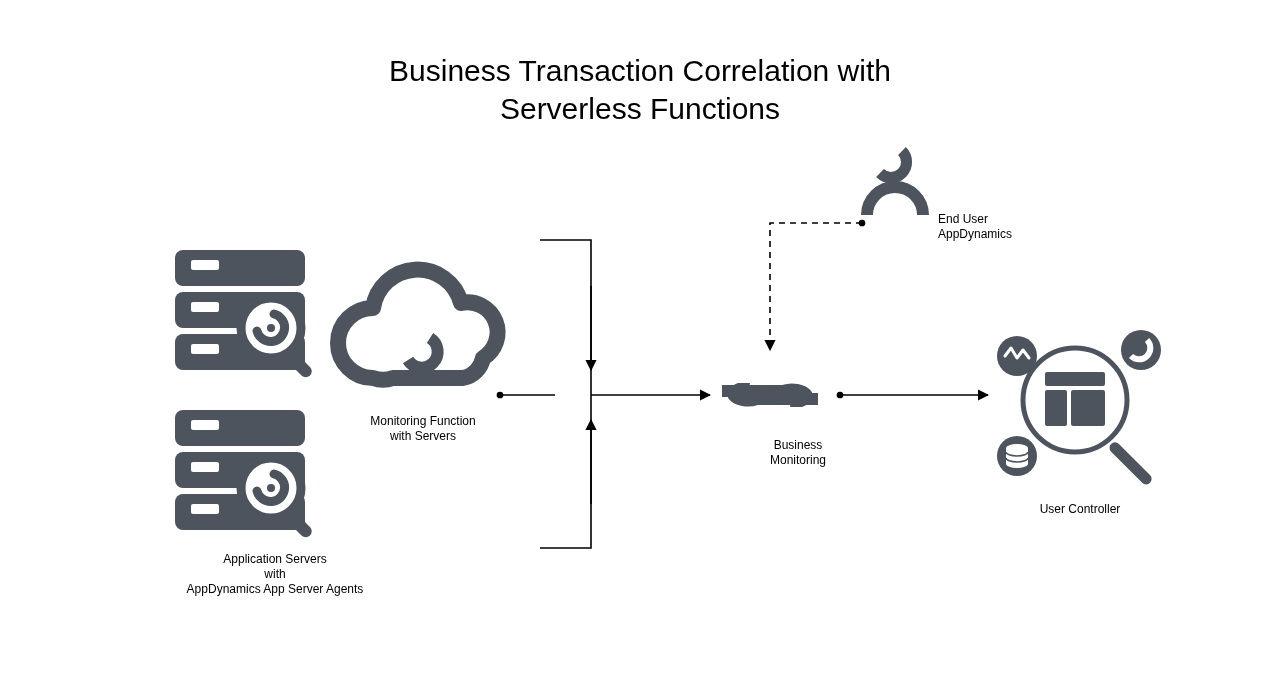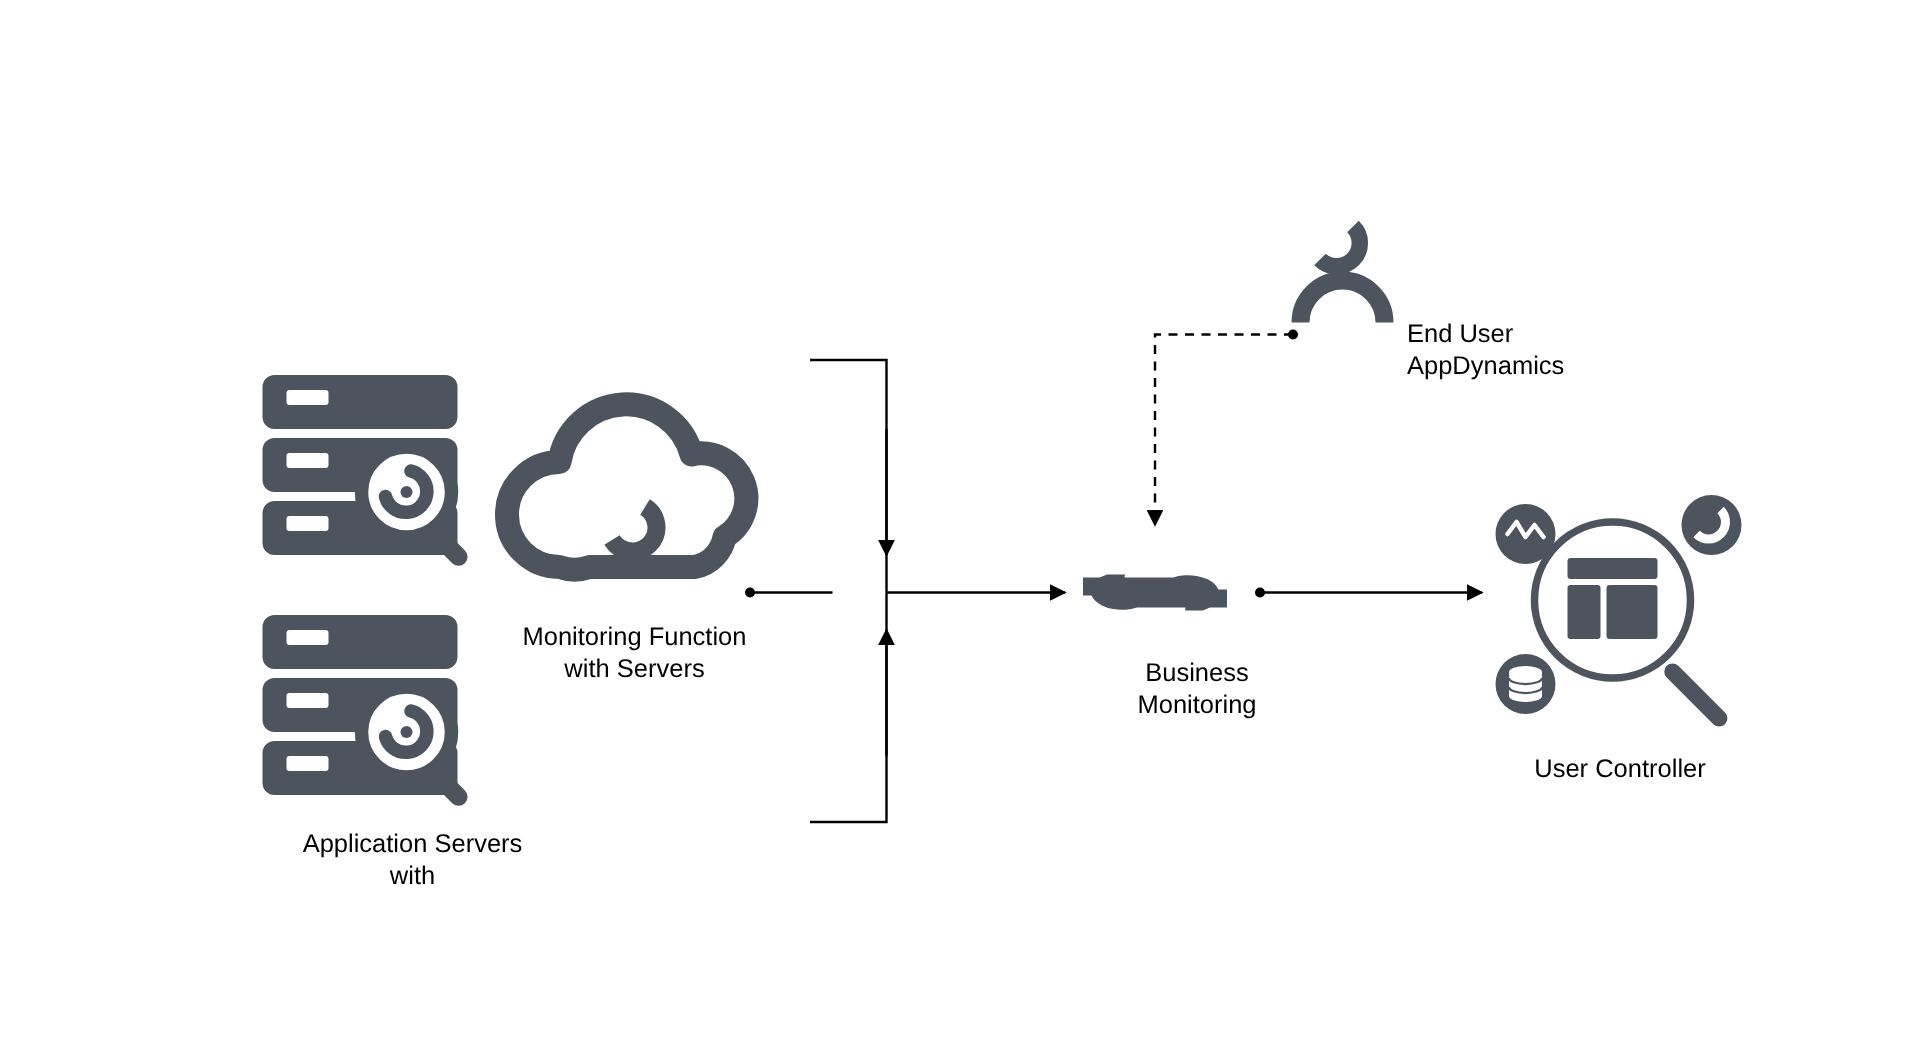--- a/index.html
+++ b/index.html
@@ -24,33 +24,34 @@
   .canvas {
     position: absolute;
     top: 0;
     left: 0;
     width: 1280px;
     height: 700px;
   }
   .label {
     position: absolute;
     text-align: center;
-    font-size: 17px;
+    font-size: 12px;
     line-height: 1.25;
     color: #000;
   }
   .label.left {
     text-align: left;
   }
 </style>
 </head>
 <body>
 
 <div class="title">
-  <br>
+  <span>Business Transaction Correlation with</span><br>
+  <span>Serverless Functions</span>
 </div>
 
 <svg class="canvas" viewBox="0 0 1280 700">
   <defs>
     <marker id="arrow" viewBox="0 0 10 10" refX="9" refY="5" markerWidth="7" markerHeight="7" orient="auto-start-reverse">
       <path d="M0,0 L10,5 L0,10 z" fill="#000"></path>
     </marker>
     <marker id="arrow-dash" viewBox="0 0 10 10" refX="9" refY="5" markerWidth="7" markerHeight="7" orient="auto-start-reverse">
       <path d="M0,0 L10,5 L0,10 z" fill="#000"></path>
     </marker>
@@ -147,20 +148,21 @@
   <line x1="591" y1="395" x2="710" y2="395" stroke="#000" stroke-width="1.6" marker-end="url(#arrow)"></line>
 
   <line x1="840" y1="395" x2="988" y2="395" stroke="#000" stroke-width="1.6" marker-start="url(#dot)" marker-end="url(#arrow)"></line>
 
   <path d="M 862,223 L 770,223 L 770,350" fill="none" stroke="#000" stroke-width="1.6" stroke-dasharray="6 5" marker-start="url(#dot)" marker-end="url(#arrow-dash)"></path>
 </svg>
 
 <div class="label" style="left:120px; top:552px; width:260px;margin-left:25px;">
   <span>Application Servers</span><br>
   <span>with</span><br>
+  <span>AppDynamics App Server Agents</span>
 </div>
 
 <div class="label" style="left:338px; top:414px; width:170px;">
   <span>Monitoring Function</span><br>
   <span>with Servers</span>
 </div>
 
 <div class="label" style="left:728px; top:438px; width:140px;">
   <span>Business</span><br>
   <span>Monitoring</span>

